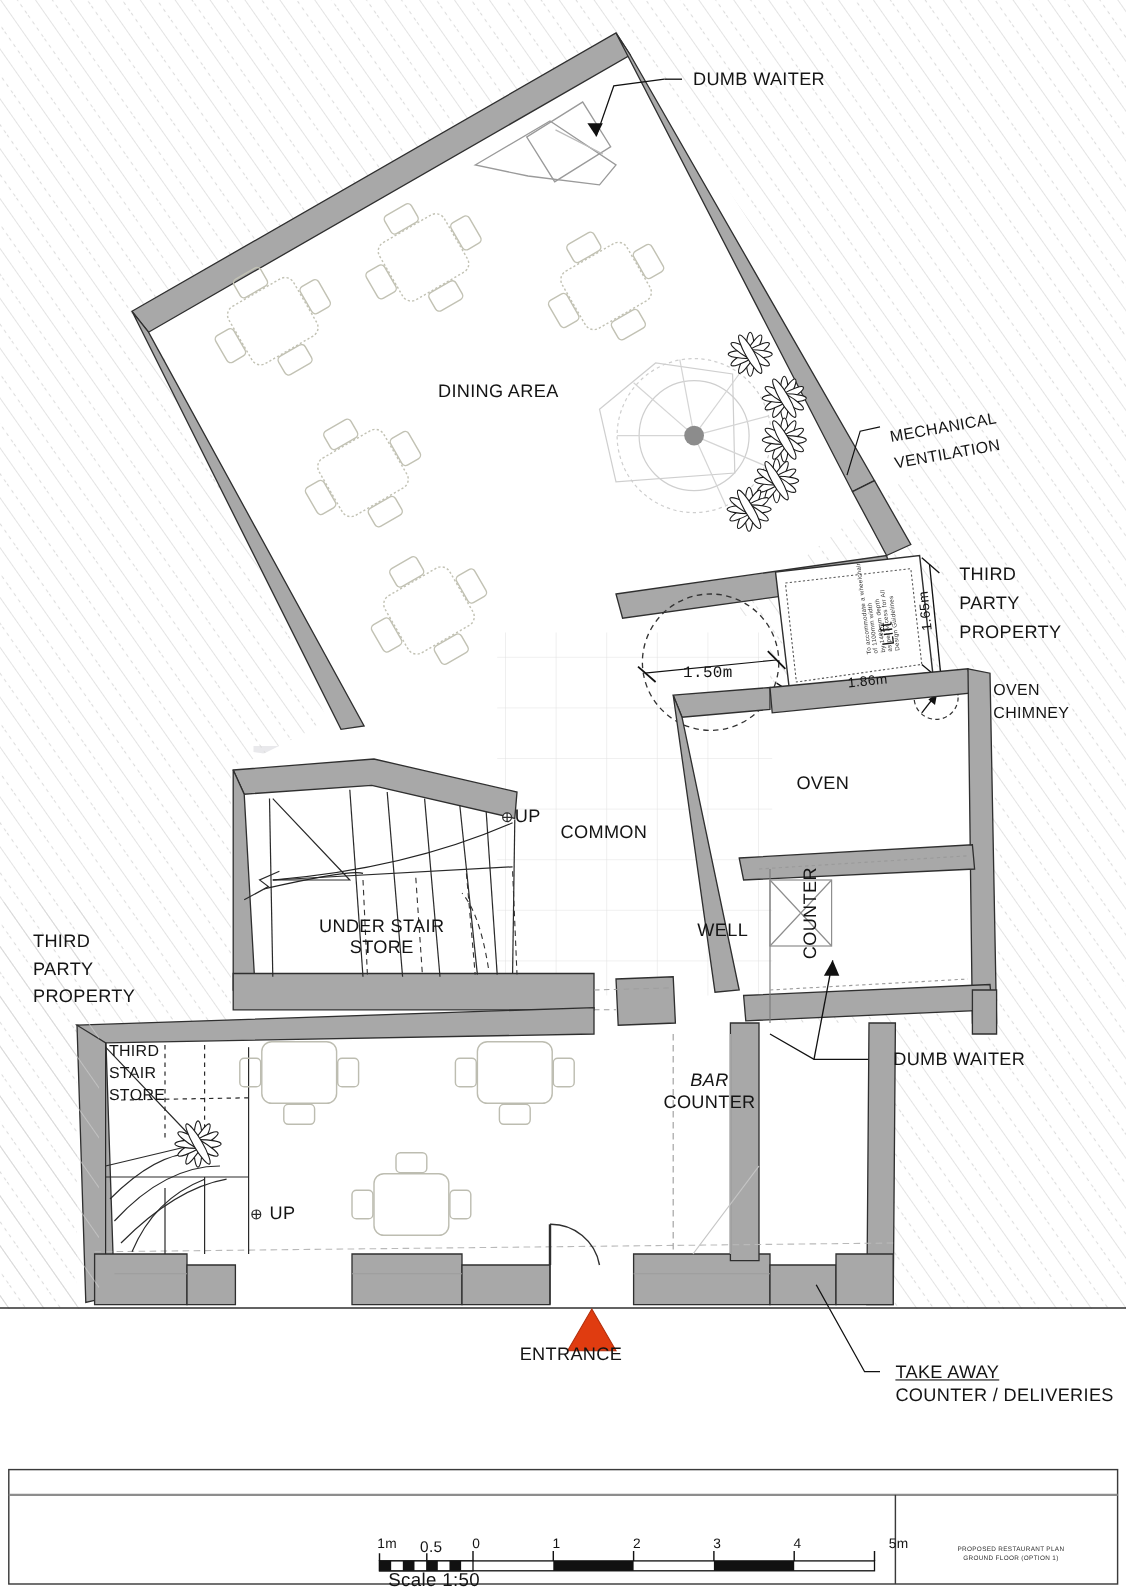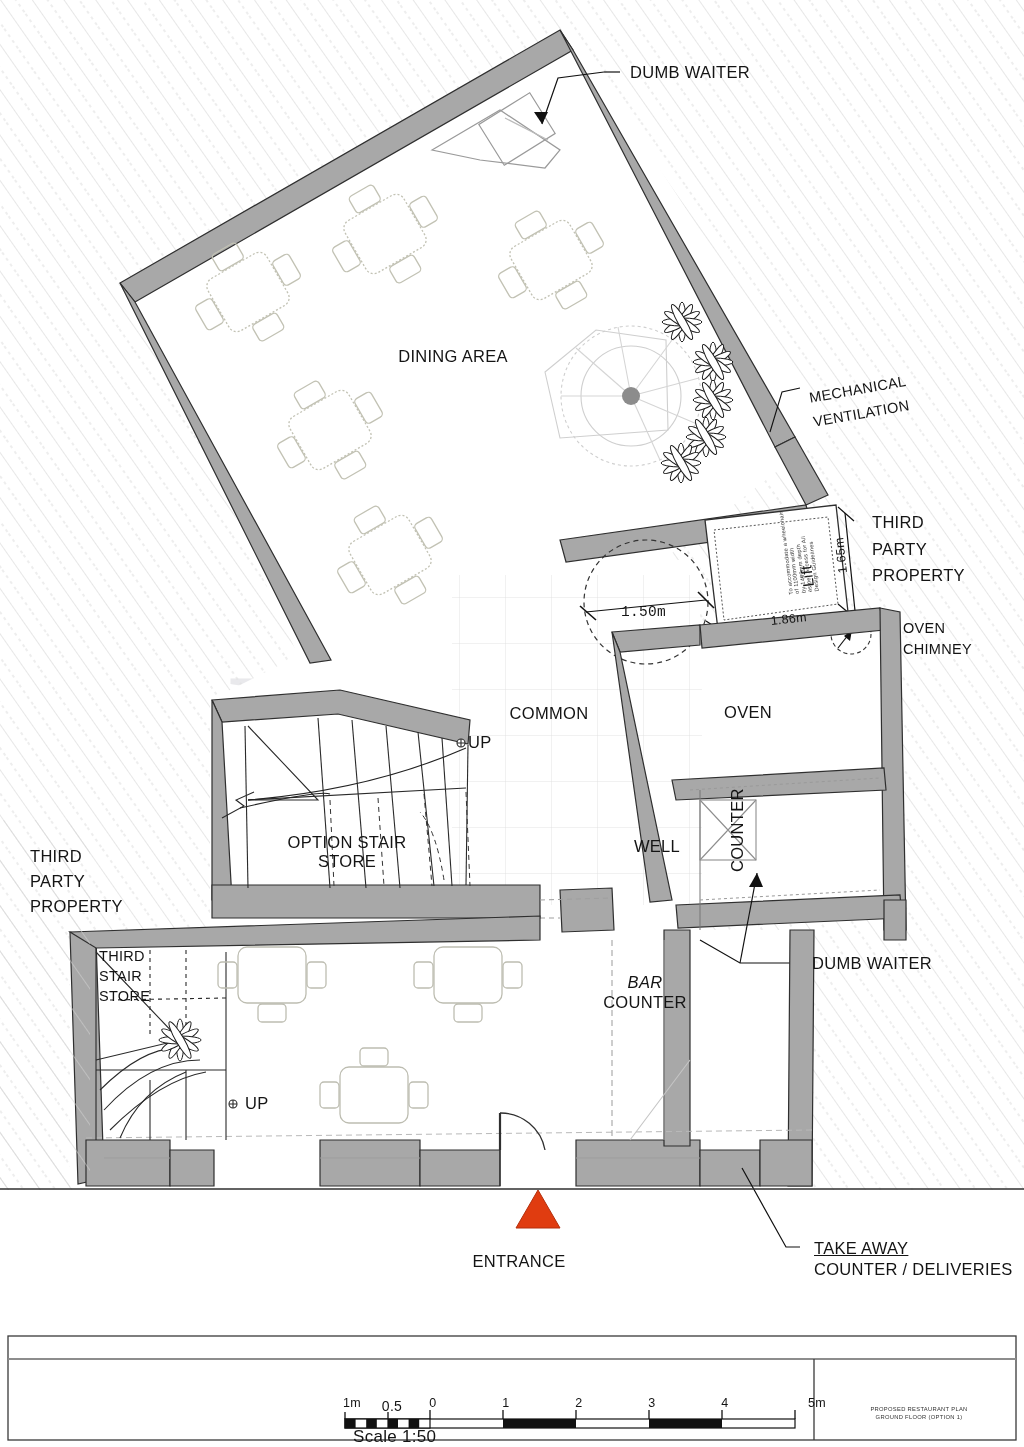--- a/index.html
+++ b/index.html
@@ -454,44 +454,44 @@
 <div class="lbl sz6 multi rot" style="left:788px;top:595px;transform:rotate(-97deg);transform-origin:0 0;">To accommodate a wheelchair
 of 1100mm width
 by 1400mm depth
 as per Access for All
 Design Guidelines</div>
 
 <div class="lbl sz16 c" style="left:748px;top:703px;">OVEN</div>
 
 <div class="lbl sz16 rot" style="left:728px;top:872px;transform:rotate(-90deg);transform-origin:0 0;">COUNTER</div>
 
-<div class="lbl sz16 c" style="left:549px;top:704px;text-align:center;">COMMON</div>
+<div class="lbl sz16 c" style="left:549px;top:748px;text-align:center;">COMMON</div>
 <div class="lbl sz16 c" style="left:625px;top:837px;margin-left:32px;">WELL</div>
 
 <div class="lbl sz16" style="left:468px;top:733px;">UP</div>
 
-<div class="lbl sz16 c" style="left:347px;top:833px;">OPTION STAIR</div>
+<div class="lbl sz16 c" style="left:347px;top:833px;">UNDER STAIR</div>
 <div class="lbl sz16 c" style="left:347px;top:852px;">STORE</div>
 
 <div class="lbl sz16" style="left:30px;top:847px;">THIRD</div>
 <div class="lbl sz16" style="left:30px;top:872px;">PARTY</div>
 <div class="lbl sz16" style="left:30px;top:897px;">PROPERTY</div>
 
 <div class="lbl sz14" style="left:99px;top:948px;">THIRD</div>
 <div class="lbl sz14" style="left:99px;top:968px;">STAIR</div>
 <div class="lbl sz14" style="left:99px;top:988px;">STORE</div>
 
 <div class="lbl sz16 c" style="left:645px;top:973px;font-style:italic;">BAR</div>
 <div class="lbl sz16 c" style="left:645px;top:993px;">COUNTER</div>
 
 <div class="lbl sz16" style="left:812px;top:954px;">DUMB WAITER</div>
 
 <div class="lbl sz16" style="left:245px;top:1094px;">UP</div>
 
-<div class="lbl sz16 c" style="left:519px;top:1252px;">ENTRANCE</div>
+<div class="lbl sz16 c" style="left:519px;top:1222px;">ENTRANCE</div>
 
 <div class="lbl sz16" style="left:814px;top:1239px;text-decoration:underline;">TAKE AWAY</div>
 <div class="lbl sz16" style="left:814px;top:1260px;">COUNTER / DELIVERIES</div>
 
 <div class="lbl sz12 c" style="left:352px;top:1396px;">1m</div>
 <div class="lbl sz10 c" style="left:392px;top:1398px;">0.5</div>
 <div class="lbl sz12 c" style="left:433px;top:1396px;">0</div>
 <div class="lbl sz12 c" style="left:506px;top:1396px;">1</div>
 <div class="lbl sz12 c" style="left:579px;top:1396px;">2</div>
 <div class="lbl sz12 c" style="left:652px;top:1396px;">3</div>

